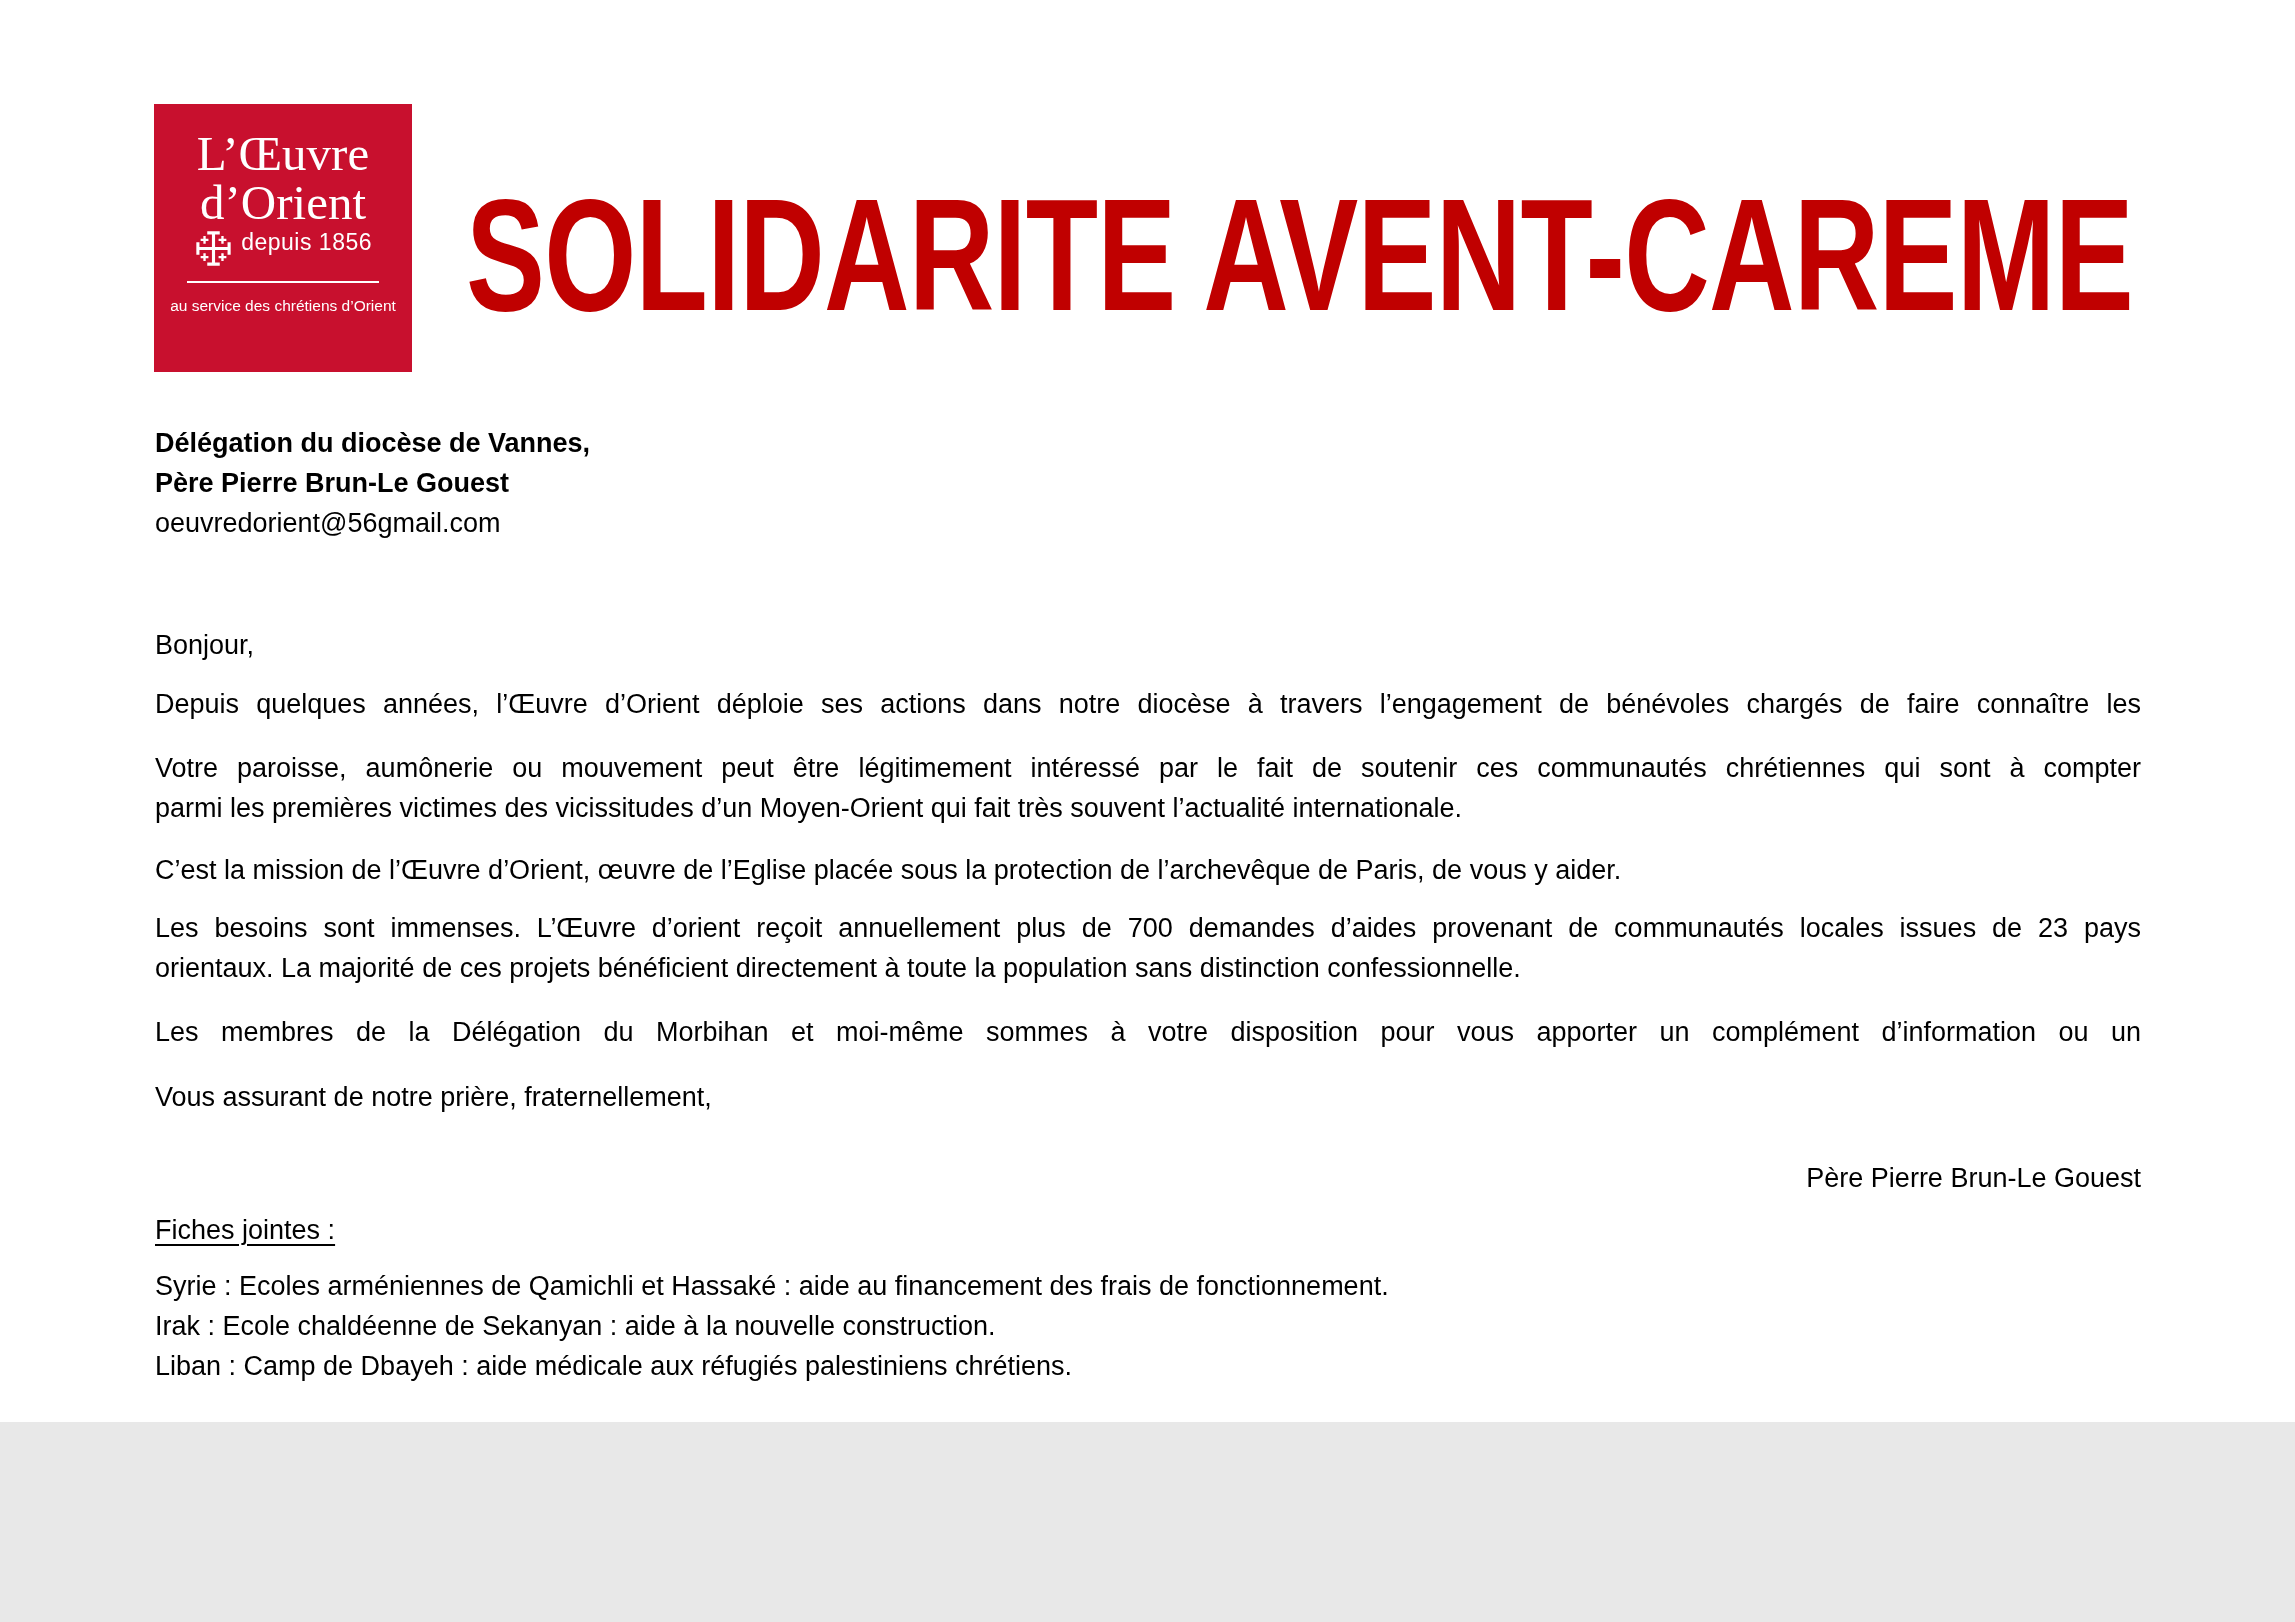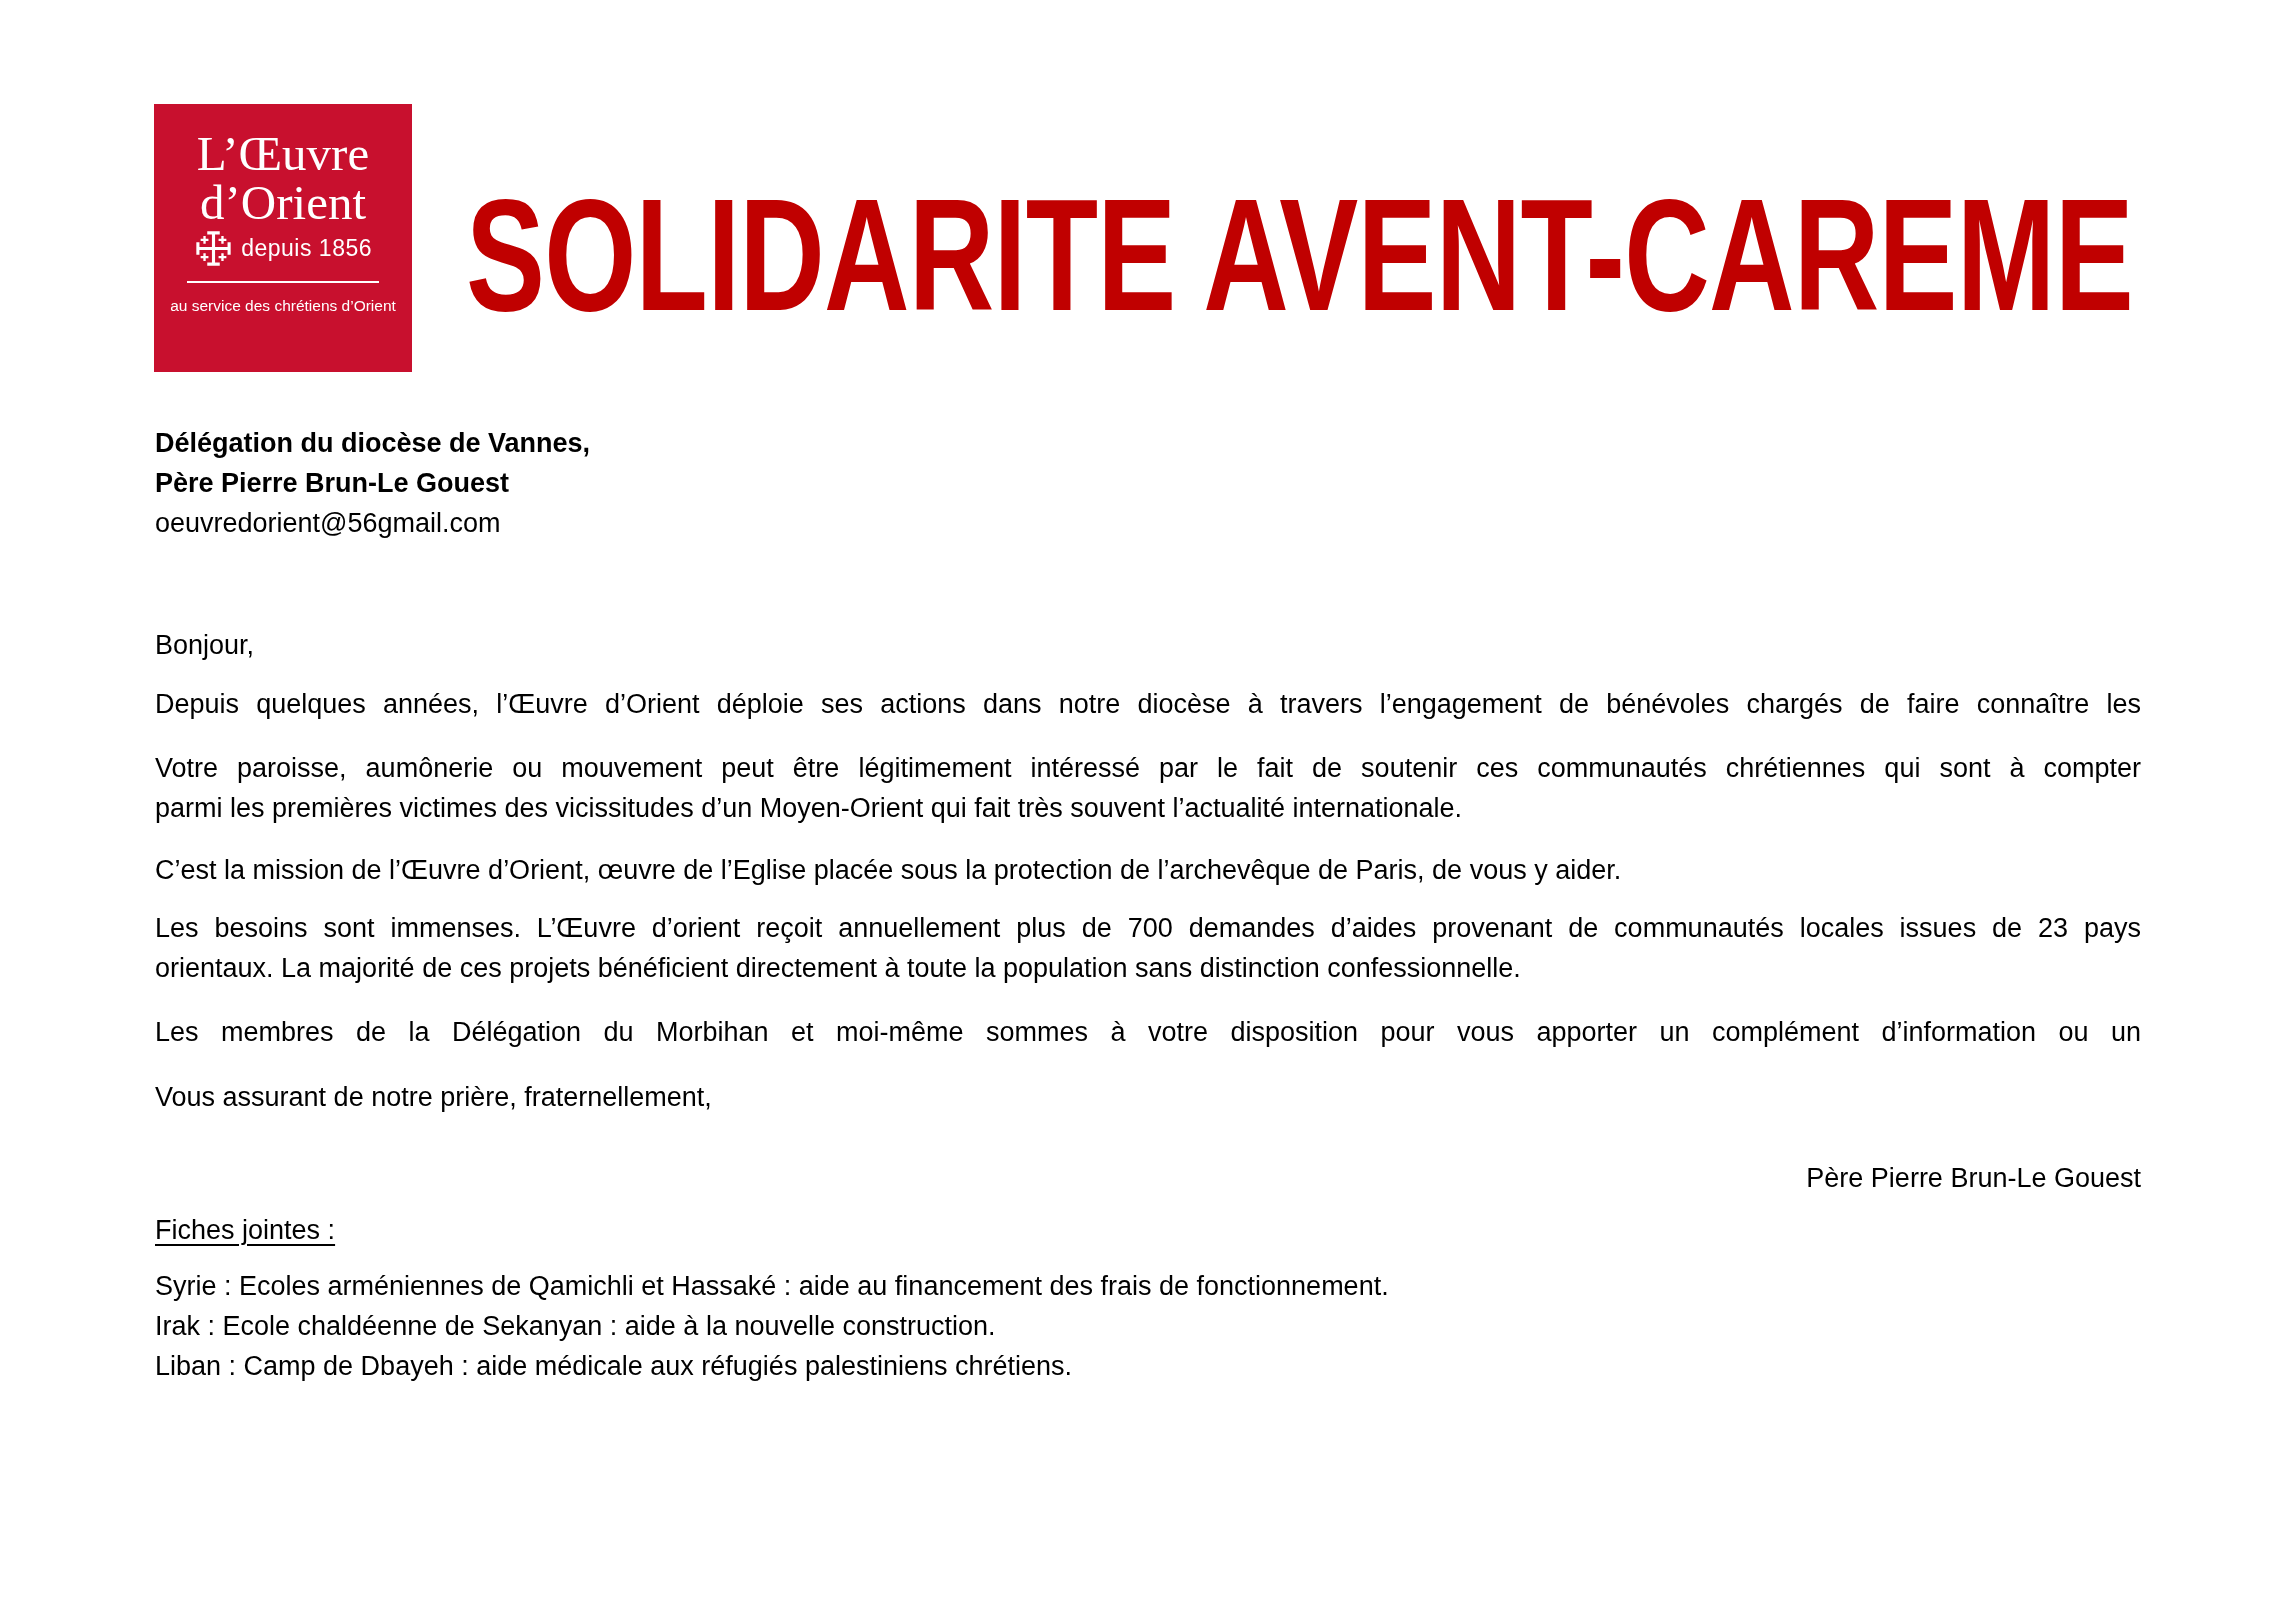--- a/index.html
+++ b/index.html
@@ -1,18 +1,18 @@
 <!DOCTYPE html>
 <html style="font-size:8.2px"><head>
 <meta charset="utf-8">
 <style>
   html,body { margin:0; padding:0; background:#e8e8e8; }
   .page {
     position:relative;
-    width:2295px; height:1622px;
+    width:2295px; height:1422px;
     background:#ffffff;
     overflow:hidden;
     font-family:"Liberation Sans", sans-serif;
     color:#000;
   }
 
   
   .logo {
     position:absolute; left:154px; top:104px;
     width:258px; height:268px;
@@ -21,21 +21,21 @@
     text-align:center;
     box-sizing:border-box;
     padding-top:25px;
   }
   .logo-l1, .logo-l2 {
     font-family:"Liberation Serif", serif;
     font-size:49px; line-height:49px; font-weight:400;
   }
   .logo-row {
     margin-top:2.1px;
-    display:flex; align-items:center; justify-content:center; gap:8.2px;
+    display:flex; justify-content:center; gap:8.2px;
     height:39px;
   }
   .logo-since { font-size:23px; letter-spacing:0.5px; font-weight:400; }
   .logo-rule {
     margin:13.4px auto 0 auto;
     width:192px; height:1.5px; background:#ffffff;
   }
   .logo-tagline {
     margin-top:15px;
     font-size:15.5px; line-height:15.5px; font-weight:400;

